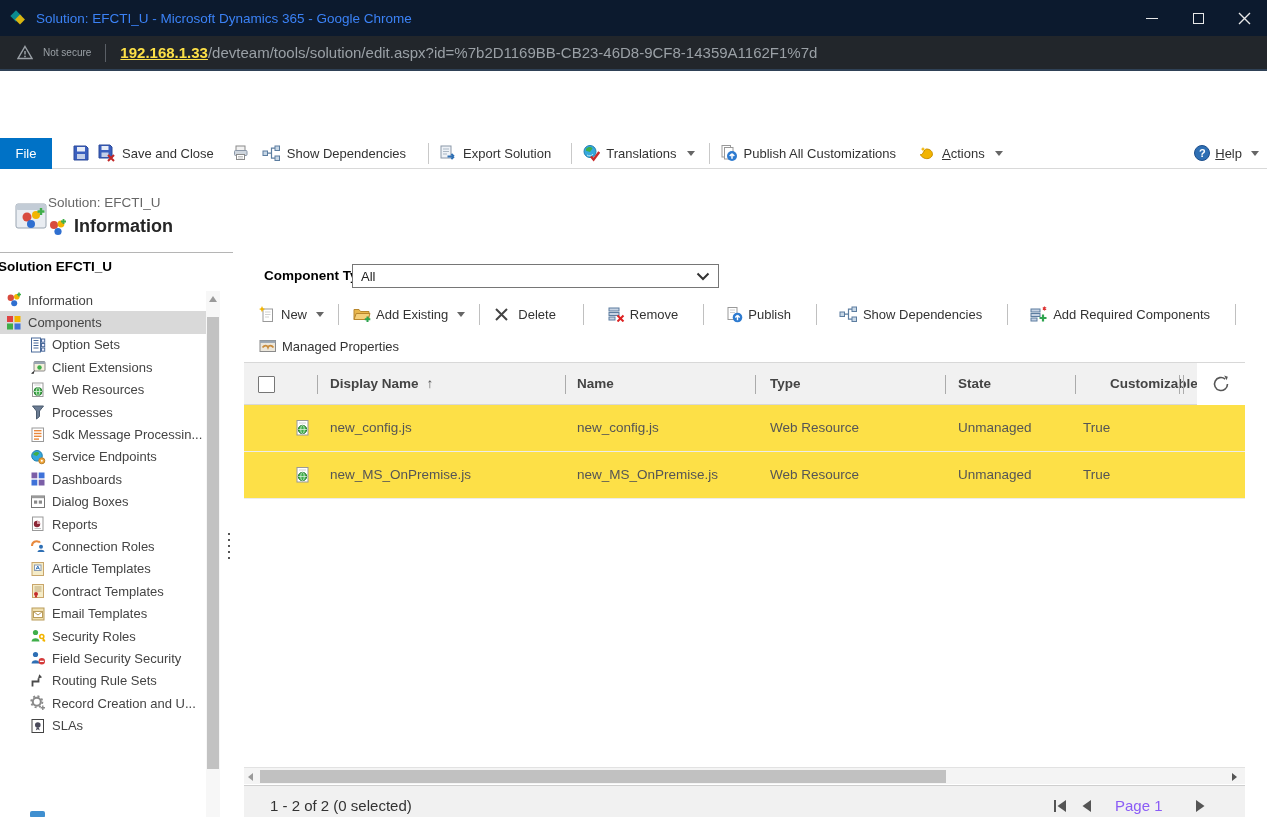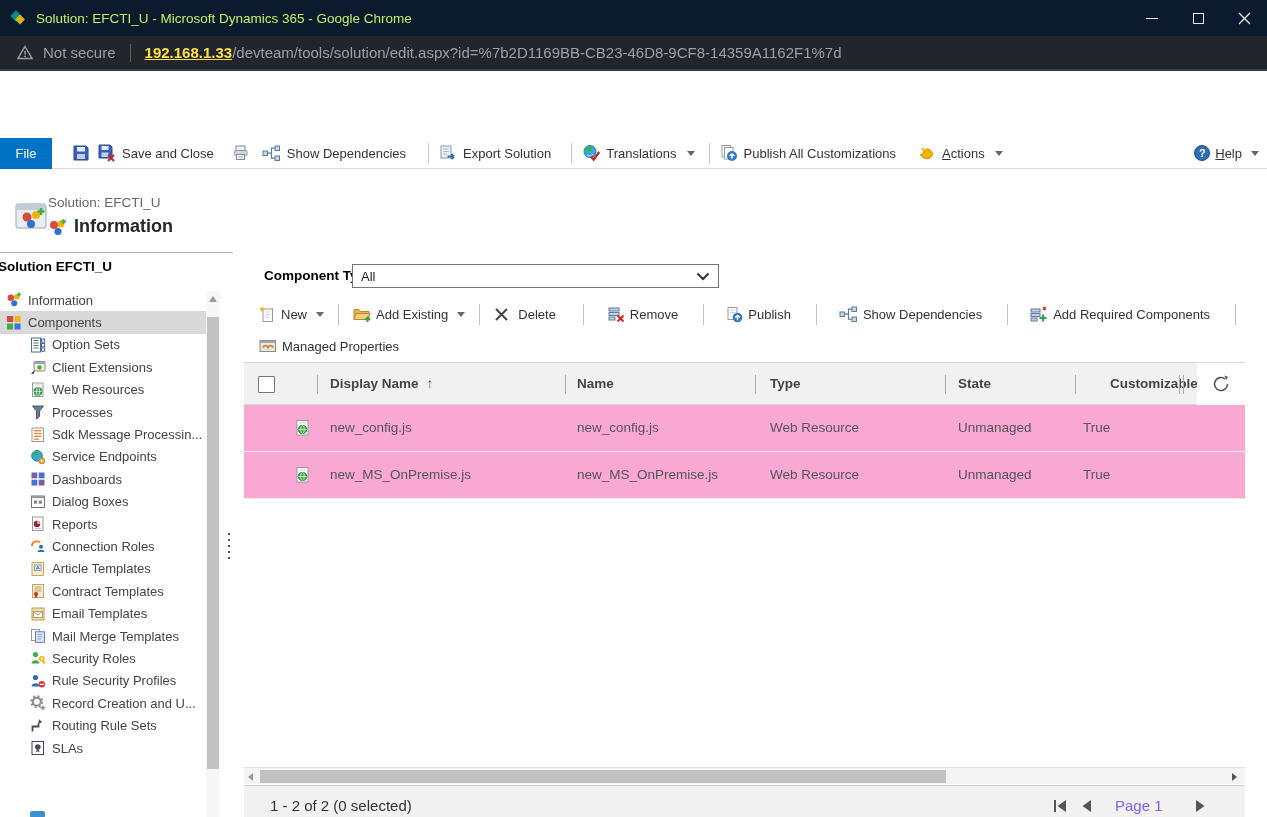--- a/index.html
+++ b/index.html
@@ -3,30 +3,30 @@
 <meta charset="utf-8">
 <style>
   * { margin:0; padding:0; box-sizing:border-box; }
   html,body { width:1267px; height:817px; overflow:hidden; background:#fff;
               font-family:"Liberation Sans", sans-serif; }
 
   
   .titlebar { position:absolute; top:0; left:0; width:1267px; height:36px;
               background:#0c1a2e; display:flex; align-items:center; }
   .app-icon { margin-left:9px; display:flex; }
-  .title-text { color:#bef264; font-size:13.5px; margin-left:9px; }
+  .title-text { color:#3b82f6; font-size:13.5px; margin-left:9px; }
   .win-controls { position:absolute; right:0; top:0; height:36px; display:flex; }
   .win-btn { width:46px; height:36px; display:flex; align-items:center; justify-content:center; cursor:default; }
   .min-glyph { width:12px; height:0; border-top:1.6px solid #e8e8e8; display:block; }
   .max-glyph { width:11px; height:11px; border:1.6px solid #e8e8e8; display:block; }
 
   
   .urlbar { position:absolute; top:36px; left:0; width:1267px; height:35px; background:#22262b;
             border-bottom:2px solid #2f4156; display:flex; align-items:center; padding-left:17px; }
-  .sec-label { color:#9aa0a6; font-size:15px; margin-left:10px; }
+  .sec-label { color:#9aa0a6; font-size:10px; margin-left:10px; }
   .url-sep { width:1px; height:18px; background:#5a5f66; margin:0 14px; }
   .url-text { font-size:15px; white-space:nowrap; }
   .url-host { color:#fde047; font-weight:600;text-decoration:underline; }
   .url-path { color:#9aa0a6; }
 
   
   .cmdbar { position:absolute; top:138px; left:0; width:1267px; height:31px; background:#fff;
             border-bottom:1px solid #d9d9d9; display:flex; align-items:center; font-size:13px; color:#333; }
   .file-tab { width:52px; height:31px; background:#0072c6; color:#fff; font-size:13px;
               display:flex; align-items:center; justify-content:center; }
@@ -82,21 +82,21 @@
 
   .grid { position:absolute; top:110px; left:0; width:1001px; }
   .ghead { position:relative; height:43px; background:#f1f1f1; border-top:1px solid #d8d8d8; border-bottom:1px solid #d8d8d8; }
   .checkbox { position:absolute; left:14px; top:13px; width:17px; height:17px; border:1px solid #767676;
               background:#fff; border-radius:1px; }
   .colsep { position:absolute; top:12px; width:1px; height:19px; background:#ababab; }
   .ghead .col { position:absolute; top:13px; font-size:13.5px; font-weight:700; color:#444; white-space:nowrap; }
   .sort-arrow { font-weight:400; color:#555; margin-left:8px; }
   .refresh-zone { position:absolute; left:953px; top:0; width:48px; height:42px; background:#fff;
                   display:flex; align-items:center; justify-content:center; }
-  .grow { position:relative; height:47px; border-bottom:1px solid #ececec; background:#f9a8d4;text-align:center; }
+  .grow { position:relative; height:47px; border-bottom:1px solid #ececec; background:#fde047;text-align:center; }
   .grow .cell { position:absolute; top:15px; font-size:13.5px; color:#555; white-space:nowrap; }
   .row-icon { position:absolute; left:50px; top:14px; }
 
   .hscroll { position:absolute; top:515px; left:0; width:1001px; height:17px; background:#f4f4f4;
              border-top:1px solid #e2e2e2; }
   .hs-left { position:absolute; left:4px; top:4.5px; width:0; height:0; border-top:4px solid transparent;
              border-bottom:4px solid transparent; border-right:5px solid #9a9a9a; }
   .hs-right { position:absolute; right:8px; top:4.5px; width:0; height:0; border-top:4px solid transparent;
               border-bottom:4px solid transparent; border-left:5px solid #555; }
   .hs-thumb { position:absolute; left:16px; top:1.5px; width:686px; height:13.5px; background:#c1c1c1; }
@@ -411,68 +411,58 @@
             <rect x="2" y="2" width="12" height="12" fill="#f0e0b0" stroke="#b99c5a"></rect>
             <rect x="3.5" y="5.5" width="9" height="6" fill="#fff" stroke="#b99c5a"></rect>
             <path d="M3.5 5.5l4.5 3.5 4.5-3.5" fill="none" stroke="#b99c5a"></path>
           </svg>
         </span>
       <span>Email Templates</span>
     </div>
     <div class="tree-item lvl1">
       <span class="ticon">
           <svg width="16" height="16" viewBox="0 0 16 16">
-            <rect x="1.5" y="1.5" width="8" height="11" fill="#fff" stroke="#999"></rect>
-            <rect x="5.5" y="3.8" width="9" height="10.5" fill="#dde6f5" stroke="#6677cc"></rect>
-            <path d="M7.5 6.5h5M7.5 8.8h5M7.5 11h3.5" stroke="#8899cc" stroke-width="0.9"></path>
-          </svg>
-        </span>
-      <span>Mail Merge Templates</span>
-    </div>
-    <div class="tree-item lvl1">
-      <span class="ticon">
-          <svg width="16" height="16" viewBox="0 0 16 16">
             <circle cx="5.5" cy="4.5" r="2.6" fill="#3fae49"></circle>
             <path d="M1.5 13.5c0-4.5 8-4.5 8 0z" fill="#3fae49"></path>
             <circle cx="11.8" cy="8.5" r="2" fill="none" stroke="#f2b400" stroke-width="1.6"></circle>
             <path d="M12.8 10l2 3.5M14 12l-1.4.8" stroke="#f2b400" stroke-width="1.6"></path>
           </svg>
         </span>
       <span>Security Roles</span>
     </div>
     <div class="tree-item lvl1">
       <span class="ticon">
           <svg width="16" height="16" viewBox="0 0 16 16">
             <circle cx="5.5" cy="4.5" r="2.6" fill="#2e6fb4"></circle>
             <path d="M1.5 13.5c0-4.5 8-4.5 8 0z" fill="#2e6fb4"></path>
             <circle cx="11.8" cy="11.3" r="3.2" fill="#d43a3a"></circle>
             <rect x="9.8" y="10.7" width="4" height="1.3" fill="#fff"></rect>
           </svg>
         </span>
-      <span>Rule Security Profiles</span>
+      <span>Field Security Security</span>
+    </div>
+    <div class="tree-item lvl1">
+      <span class="ticon">
+          <svg width="16" height="16" viewBox="0 0 16 16">
+            <path d="M2.5 13.5V8.5h6V5.5" fill="none" stroke="#4a4a4a" stroke-width="1.8"></path>
+            <path d="M5.5 5.5h6" fill="none" stroke="#4a4a4a" stroke-width="0"></path>
+            <path d="M8.5 6.5l3.5-3-3.5-1.8z" fill="#4a4a4a" transform="rotate(18 10 4)"></path>
+          </svg>
+        </span>
+      <span>Routing Rule Sets</span>
     </div>
     <div class="tree-item lvl1">
       <span class="ticon">
           <svg width="16" height="16" viewBox="0 0 16 16">
             <circle cx="6.8" cy="6.8" r="4" fill="none" stroke="#8a8a8a" stroke-width="2"></circle>
             <circle cx="6.8" cy="6.8" r="5.6" fill="none" stroke="#8a8a8a" stroke-width="1.8" stroke-dasharray="2 2.4"></circle>
             <path d="M12.8 10.5v4.5M10.5 12.8H15" stroke="#8a8a8a" stroke-width="1.4"></path>
           </svg>
         </span>
       <span>Record Creation and U...</span>
-    </div>
-    <div class="tree-item lvl1">
-      <span class="ticon">
-          <svg width="16" height="16" viewBox="0 0 16 16">
-            <path d="M2.5 13.5V8.5h6V5.5" fill="none" stroke="#4a4a4a" stroke-width="1.8"></path>
-            <path d="M5.5 5.5h6" fill="none" stroke="#4a4a4a" stroke-width="0"></path>
-            <path d="M8.5 6.5l3.5-3-3.5-1.8z" fill="#4a4a4a" transform="rotate(18 10 4)"></path>
-          </svg>
-        </span>
-      <span>Routing Rule Sets</span>
     </div>
     <div class="tree-item lvl1">
       <span class="ticon">
           <svg width="16" height="16" viewBox="0 0 16 16">
             <rect x="2" y="1.5" width="11.5" height="13" fill="#fff" stroke="#444"></rect>
             <circle cx="7.8" cy="7" r="2.8" fill="#4a4a5a"></circle>
             <path d="M6.8 9.5l-1 3 2-1.2 2 1.2-1-3" fill="#4a4a5a"></path>
           </svg>
         </span>
       <span>SLAs</span>

